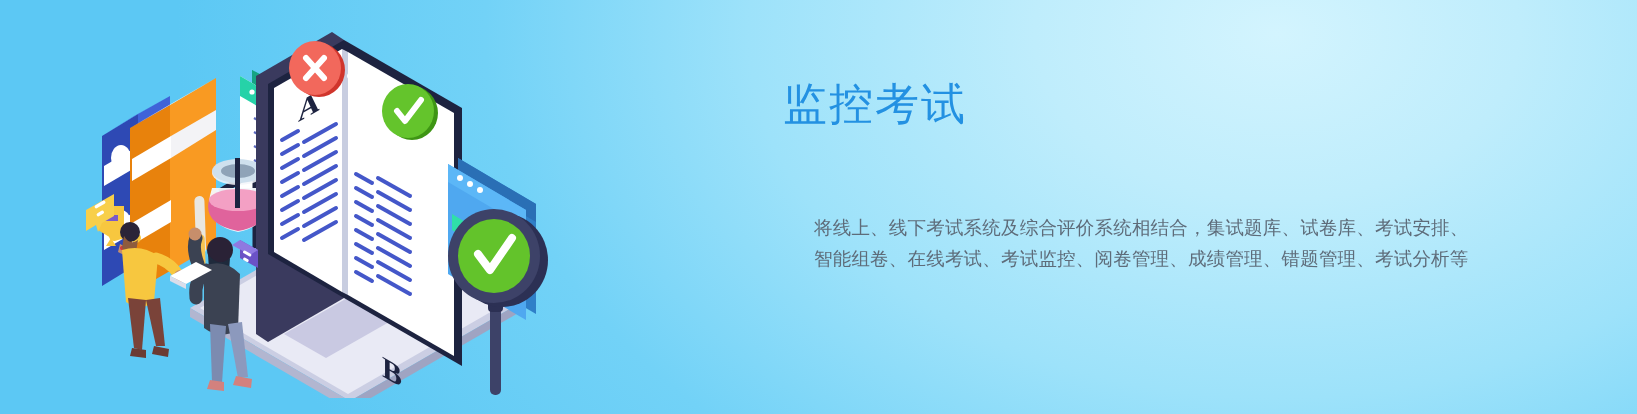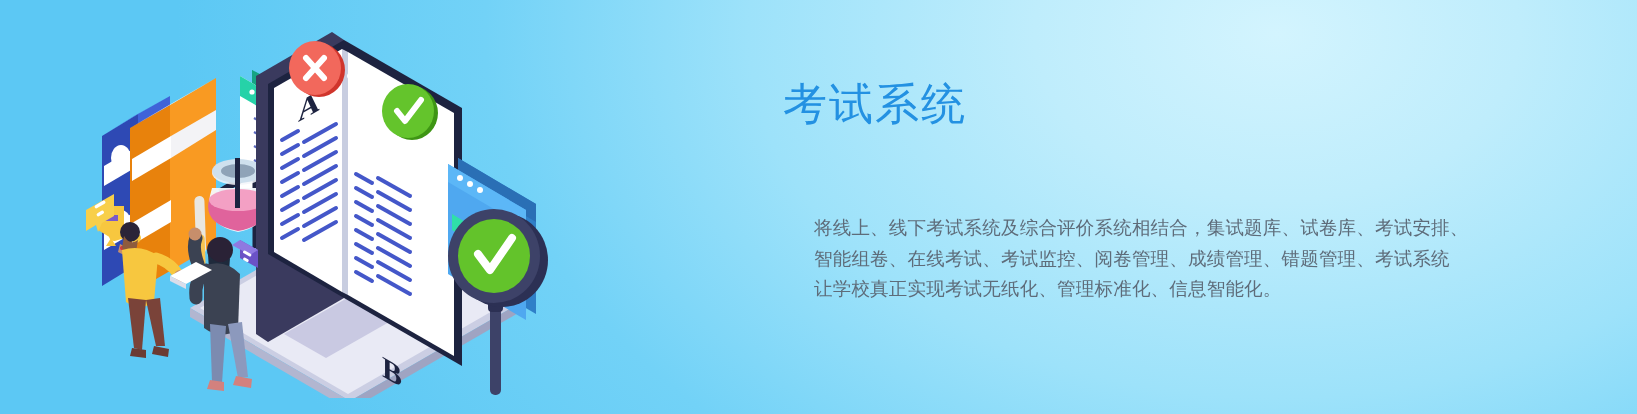--- a/index.html
+++ b/index.html
@@ -267,23 +267,22 @@
       </g>
       <g>
         <polygon points="100,258 126,244 142,252 116,266" fill="#FFFFFF"></polygon>
         <polygon points="100,258 116,266 116,271 100,263" fill="#DADDEA"></polygon>
       </g>
 
     </svg>
   </div>
 
   <div class="copy">
-    <h1 class="headline">考试系统</h1>
+    <h1 class="headline">监控考试</h1>
     <div class="desc-wrap">
       <p class="desc">
         <span class="desc-line">将线上、线下考试系统及综合评价系统相结合，集试题库、试卷库、考试安排、</span>
-        <span class="desc-line">智能组卷、在线考试、考试监控、阅卷管理、成绩管理、错题管理、考试系统</span>
-        <span class="desc-line">让学校真正实现考试无纸化、管理标准化、信息智能化。</span>
+        <span class="desc-line">智能组卷、在线考试、考试监控、阅卷管理、成绩管理、错题管理、考试分析等</span>
       </p>
     </div>
   </div>
 
 </div>
 
 </body></html>

